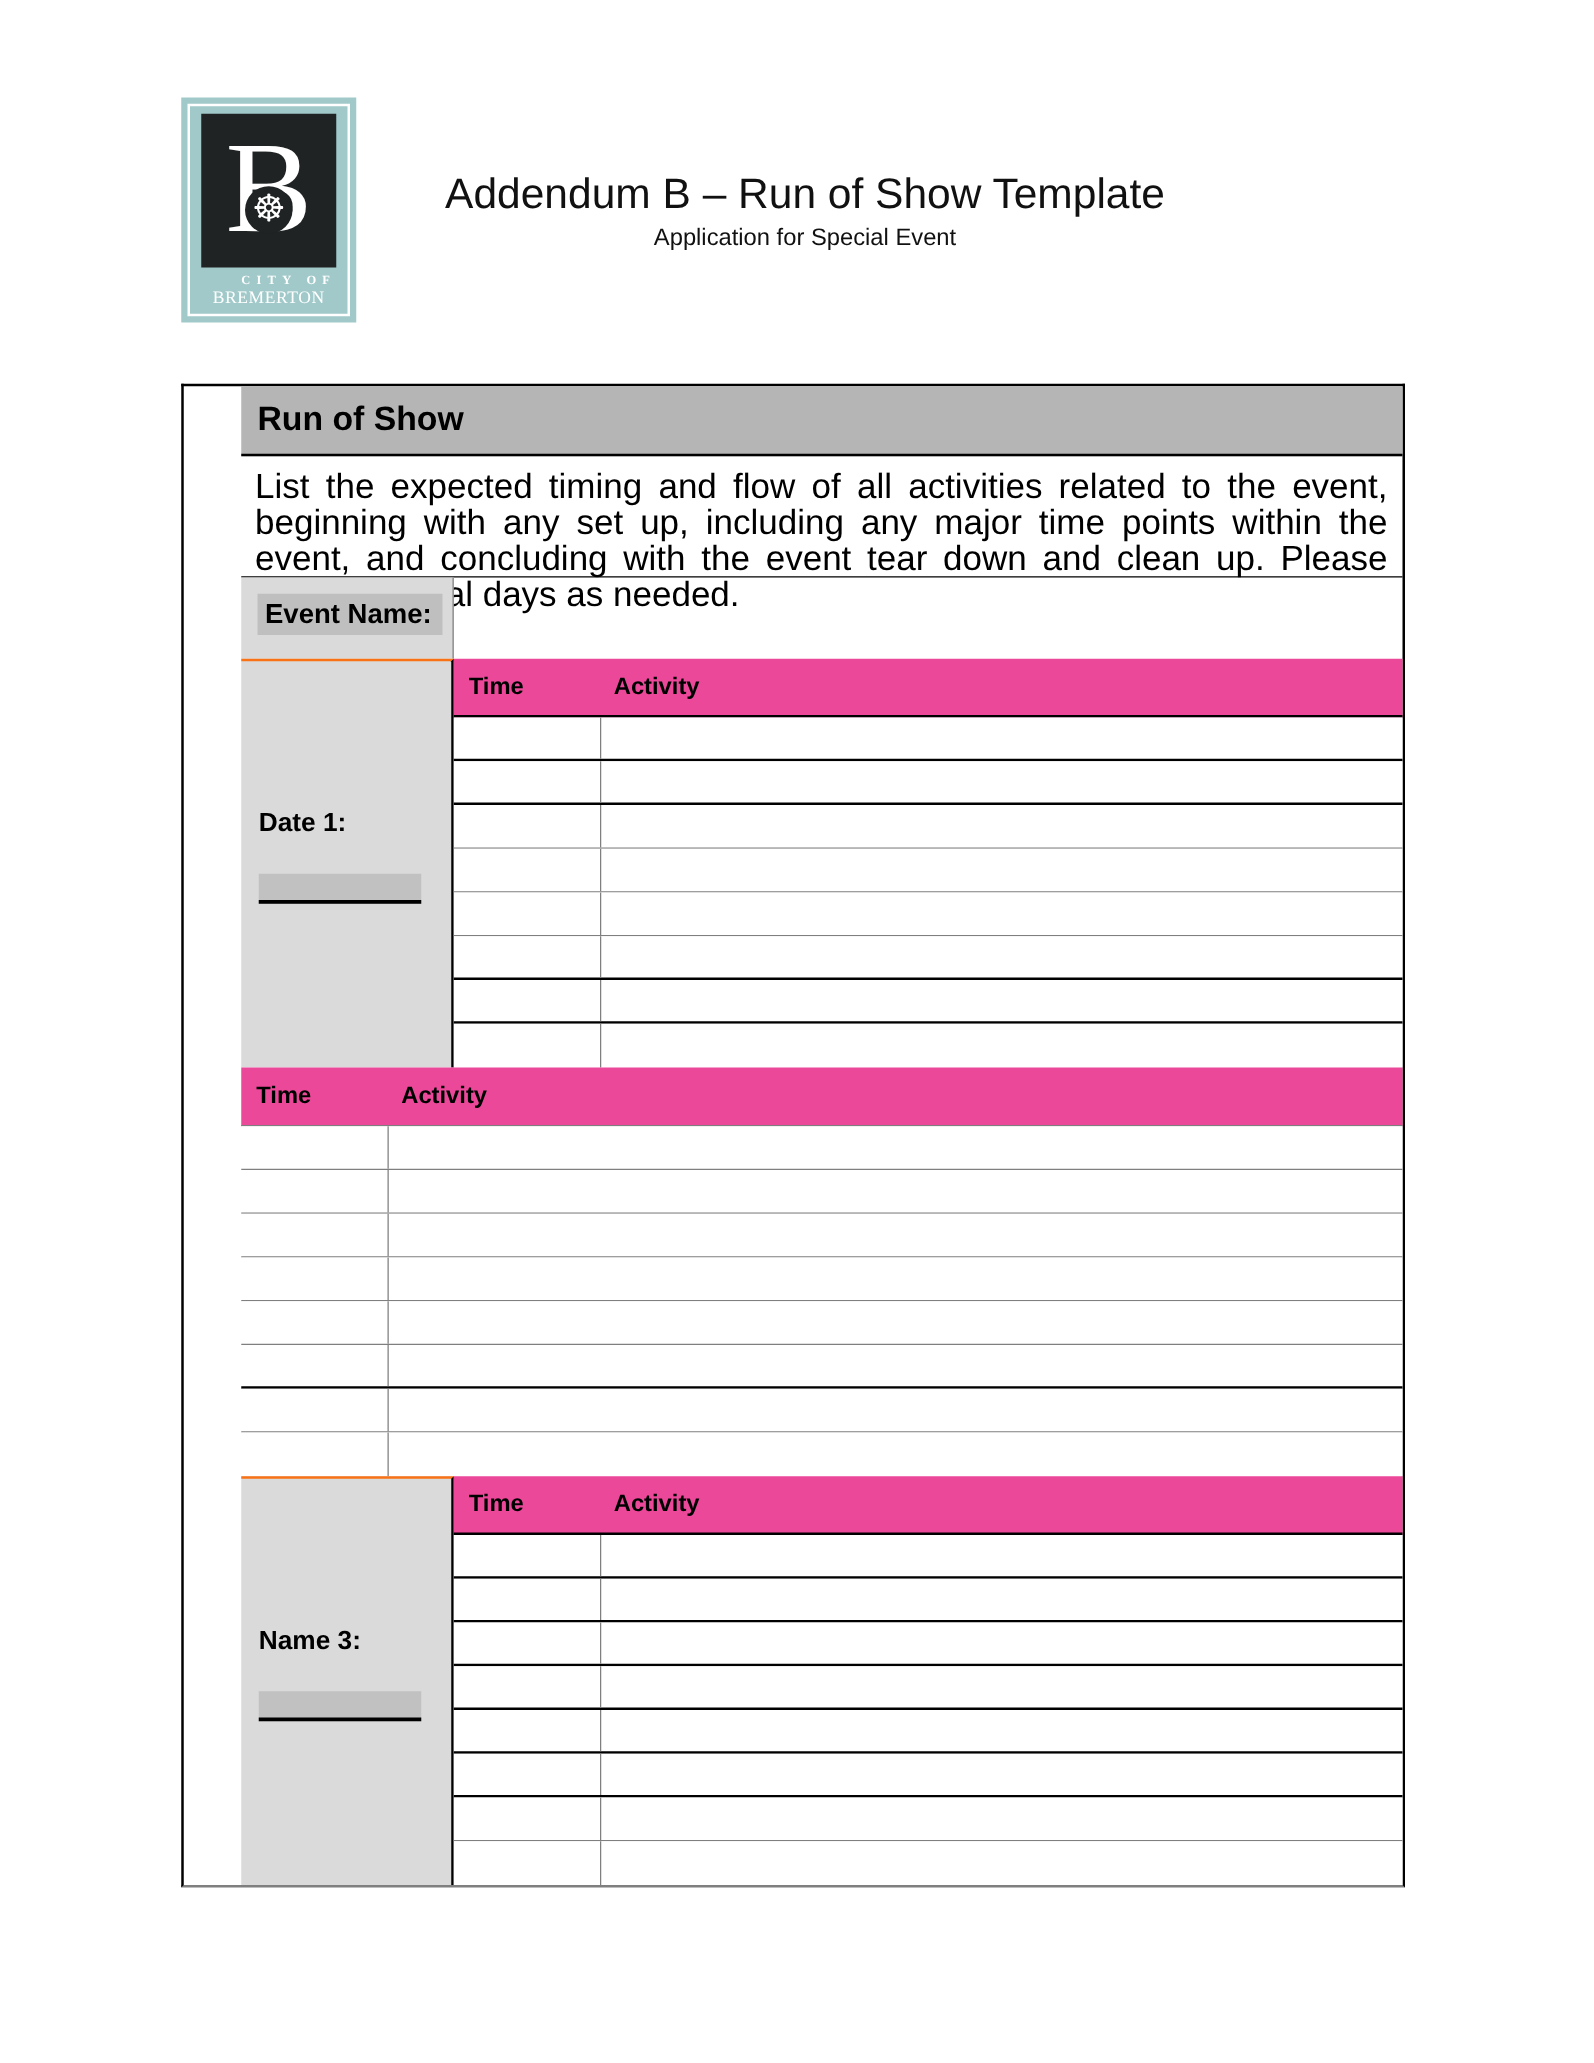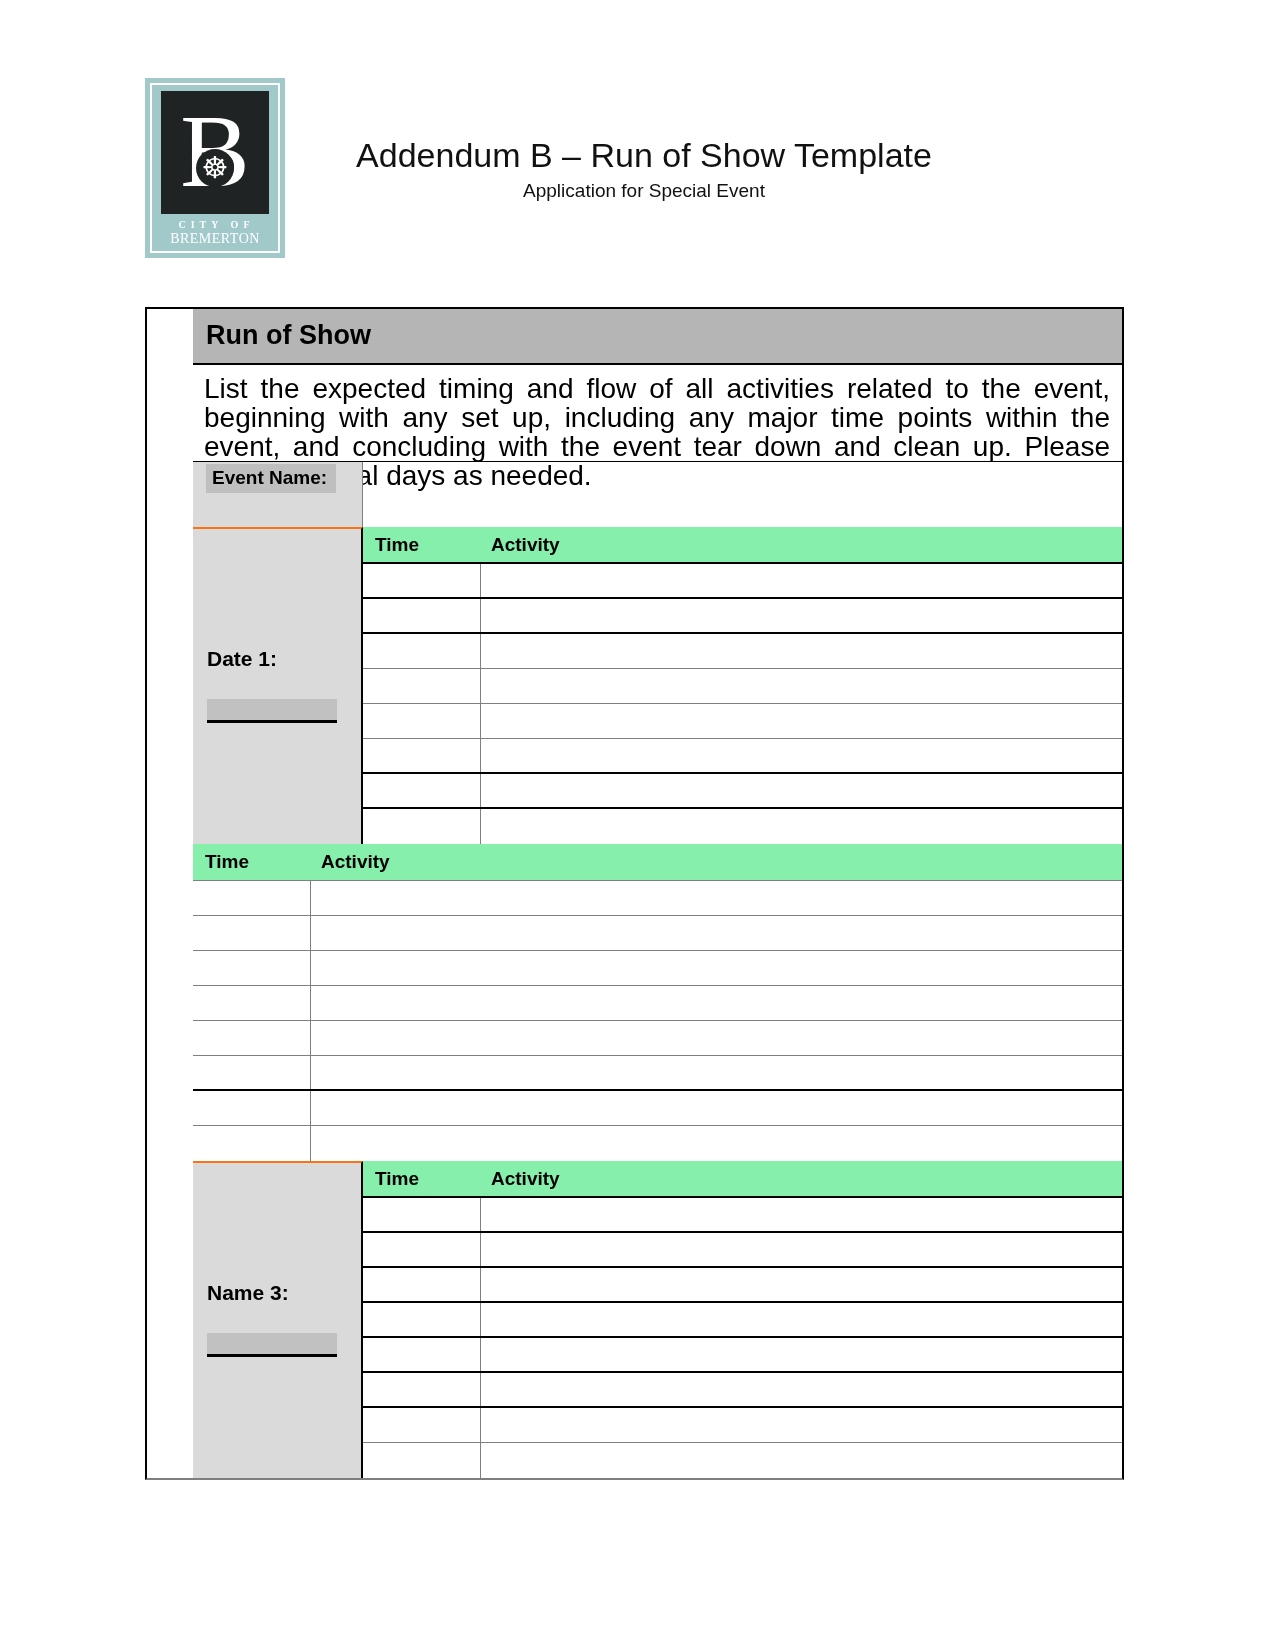--- a/index.html
+++ b/index.html
@@ -13,53 +13,53 @@
   .logo-frame { width:100%; height:100%; border:2px solid #ffffff; box-sizing:border-box;
                 display:flex; flex-direction:column; padding:6px 9px 4px 9px; }
   .logo-black { flex:1; background:#1f2324; position:relative;
                 display:flex; align-items:center; justify-content:center; overflow:hidden; }
   .logo-b { color:#ffffff; font-family:"Liberation Serif", serif; font-size:104px;
             line-height:104px; font-weight:normal; margin-top:-4px; }
   .logo-wheel { position:absolute; left:50%; top:63%; transform:translate(-50%,-50%);
                 width:38px; height:38px; border-radius:50%; background:#1f2324;
                 color:#ffffff; font-size:30px; line-height:38px; text-align:center; }
   .logo-city { text-align:center; color:#ffffff; font-family:"Liberation Serif", serif; }
-  .logo-city-of { font-size:10px; font-weight:bold; letter-spacing:5px; margin:5px 0 1px 3px; }
+  .logo-city-of { font-size:10px; font-weight:bold; letter-spacing:5px; margin:5px 0 1px 3px;text-align:right; }
   .logo-bremerton { font-size:14px; letter-spacing:0.5px; }
 
   
   .titles { position:absolute; left:0; top:136px; width:1288px; text-align:center; }
   .doc-title { font-size:34px; color:#111; }
   .doc-subtitle { font-size:19px; color:#111; margin-top:5px; }
 
   
   .form-table { position:absolute; left:145px; top:307px; width:979px;
                 border:2px solid #000; border-bottom:2px solid #7f7f7f; box-sizing:border-box;
                 background:#fff;padding-left:46px; }
   .ros-header { height:56px; box-sizing:border-box; background:#b5b5b5;
                 border-bottom:2px solid #000; padding:11px 0 0 13px;
                 font-size:27px; font-weight:bold; }
   .instructions { height:96px; box-sizing:border-box; padding:9px 12px 0 11px;
                   font-size:28px; line-height:29px; text-align:justify; }
   .event-row { display:flex; height:66px; box-sizing:border-box; border-top:1px solid #000; }
   .event-label-cell { width:170px; box-sizing:border-box; background:#dadada;
                       border-right:1px solid #7f7f7f; }
-  .event-label-highlight { display:inline-block; margin:2px 0 0 13px; padding:3px 9px 4px 6px;
-                           background:#bfbfbf; font-weight:bold; font-size:19px; }
+  .event-label-highlight { display:inline-block; margin:13px 0 0 13px; padding:3px 9px 4px 6px;
+                           background:#bfbfbf; font-weight:bold; font-size:22px; }
   .event-value-cell { flex:1; }
 
   
   .day-section { display:flex; }
   .day-left { width:170px; box-sizing:border-box; background:#dadada;
               border-top:2px solid #f97316; border-right:2px solid #000; }
   .day-label { margin:118px 0 0 14px; font-weight:bold; font-size:21px; }
   .day-blank { margin:28px 0 0 14px; width:130px; height:21px;
                background:#c1c1c1; border-bottom:3px solid #000; }
   .day-right { flex:1; display:flex; flex-direction:column; }
-  .day-header-row { height:37px; box-sizing:border-box; background:#86efac;
+  .day-header-row { height:47px; box-sizing:border-box; background:#ec4899;
                     display:flex; align-items:center; padding-left:12px;
                     font-weight:bold; font-size:19px; }
   .day-header-row.hb-b { border-bottom:2px solid #000; }
   .day-header-row.hb-g { border-bottom:1px solid #7f7f7f; }
   .col-time { width:116px; }
   .col-activity { }
   .data-row { height:35px; box-sizing:border-box; display:flex; background:#fff; }
   .data-row.b { border-bottom:2px solid #000; }
   .data-row.g { border-bottom:1px solid #7f7f7f; }
   .data-row.n { border-bottom:none; }

